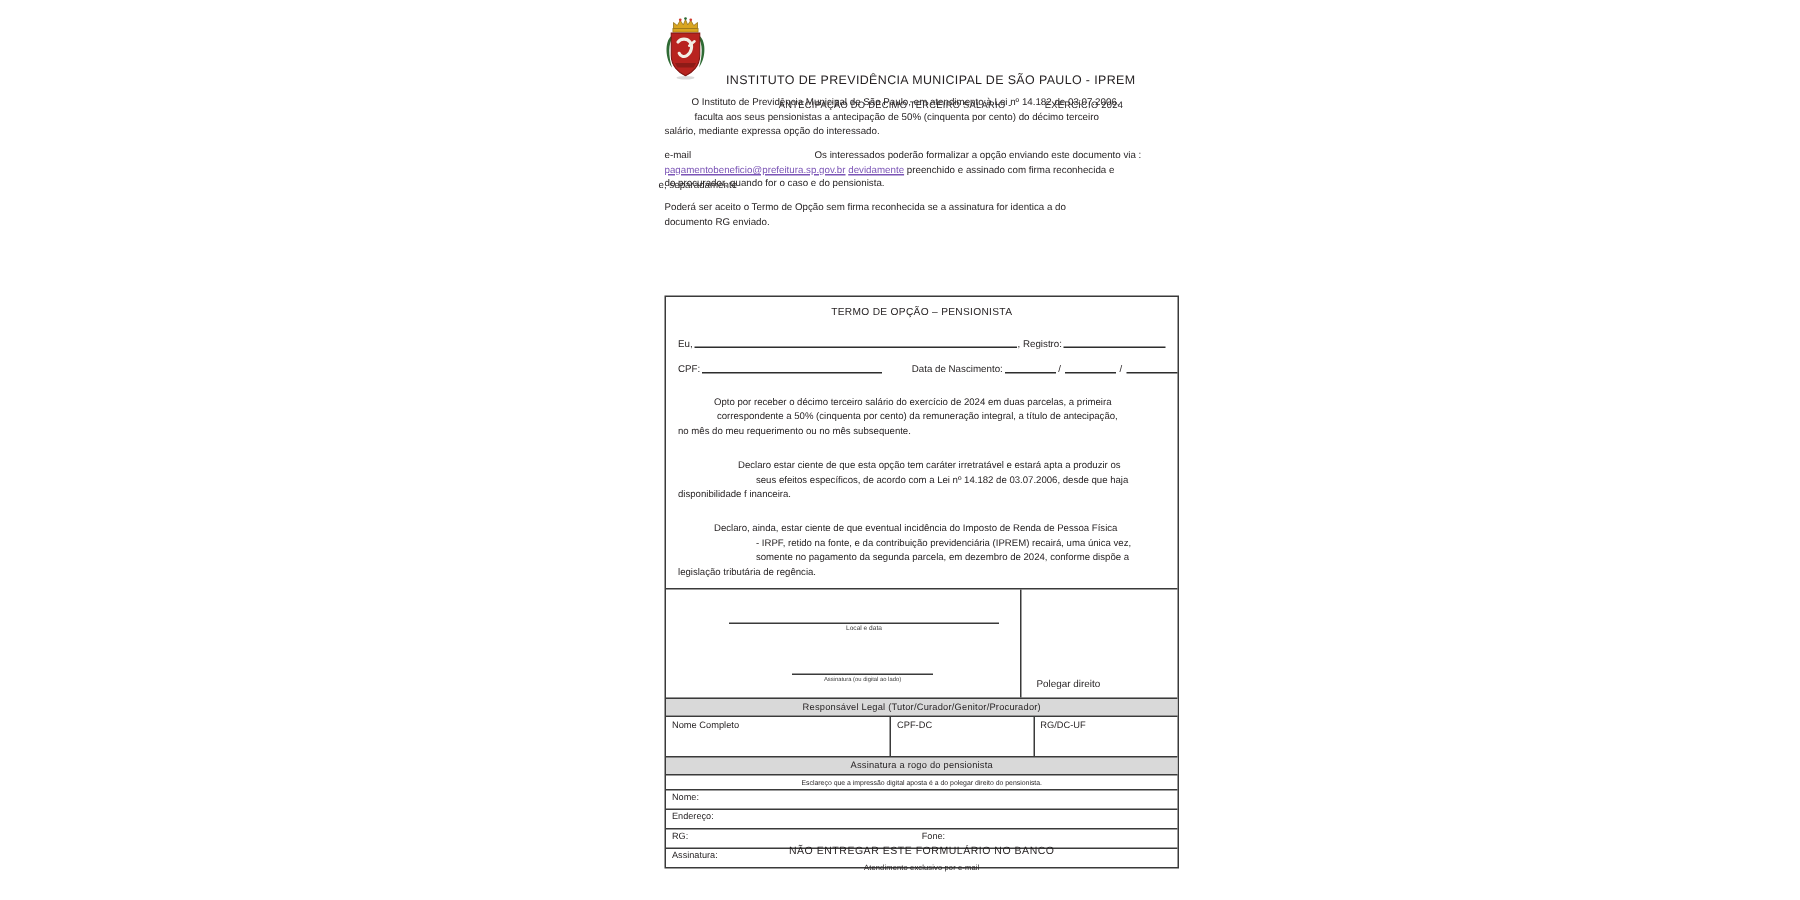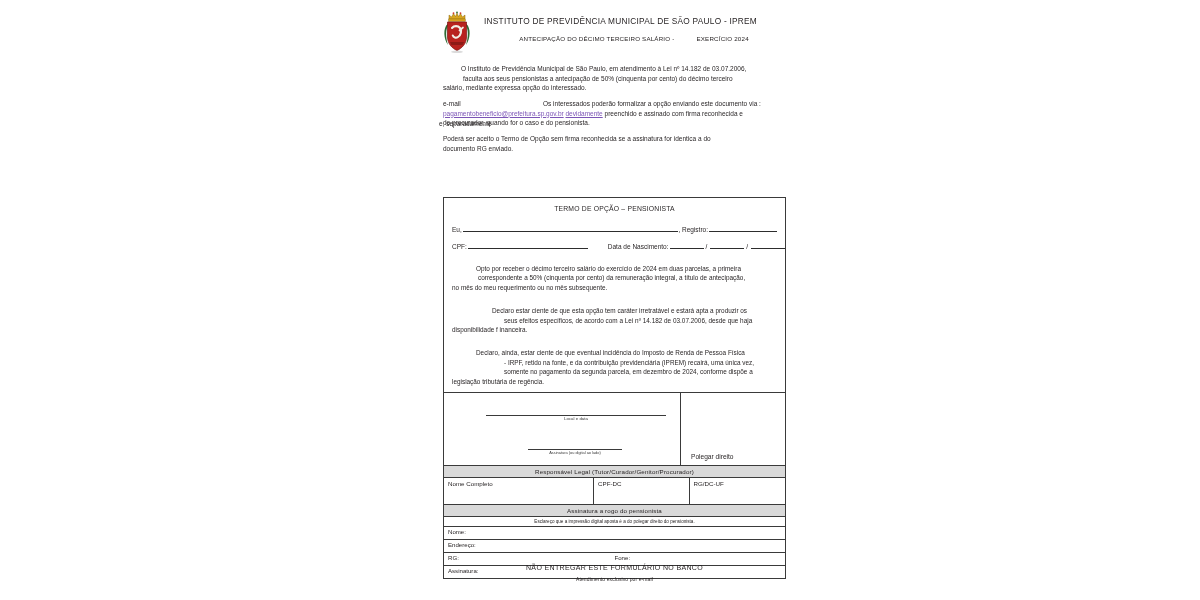--- a/index.html
+++ b/index.html
@@ -33,21 +33,21 @@
     align-items: flex-start;
   }
   .crest {
     width: 34px; height: 44px;
     flex: 0 0 34px;
     position: relative;
     margin-right: 10px;
   }
   .crest svg { display: block; width: 34px; height: 44px; }
 
-  .header-text { padding-top: 6px; flex: 1 1 auto; }
+  .header-text { padding-top: 6px; flex: 1 1 auto; margin-top: 32px; }
   .org-title {
     font-size: 8.3px;
     letter-spacing: 0.25px;
     color: #231f20;
     white-space: nowrap;
     text-align: left;
   }
   .org-subtitle {
     margin-top: 9px;
     font-size: 6.2px;

